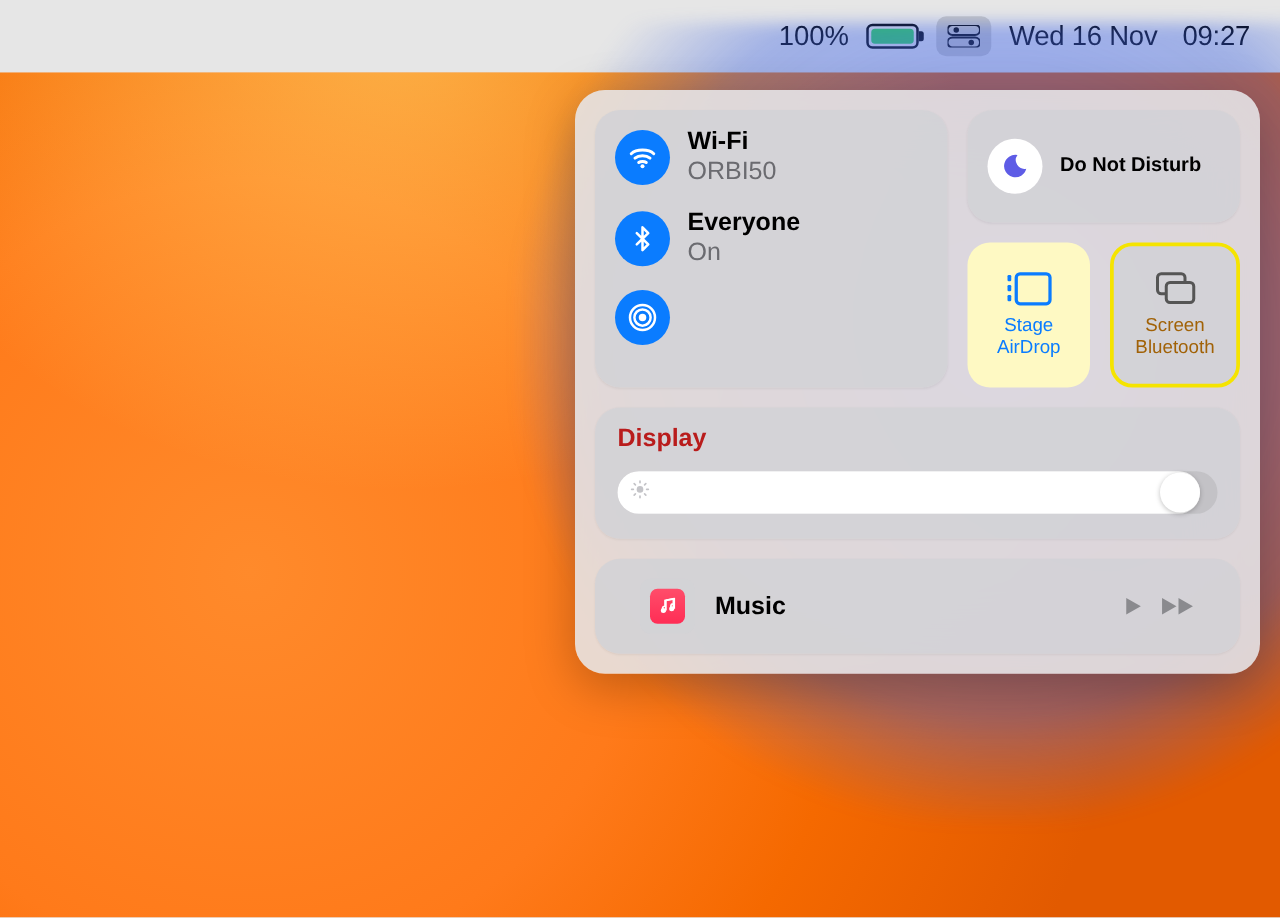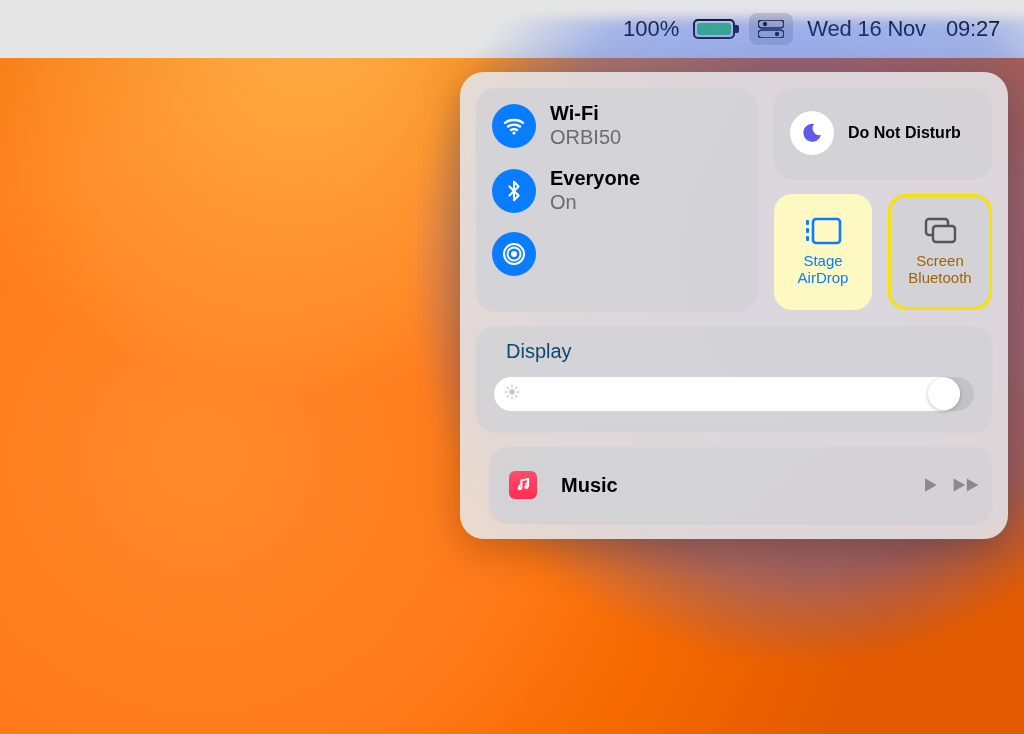--- a/index.html
+++ b/index.html
@@ -149,21 +149,21 @@
   .stage-label { color: #0a7cff; font-size: 15px; font-weight: 500; text-align: center; line-height: 1.15; }
   .mirror-tile {
     background: rgba(210,210,214,0.85);
     border: 3px solid #f5e400;
   }
   .mirror-label { color: #a16207; font-size: 15px; font-weight: 500; text-align: center; line-height: 1.15; }
 
   .slider-tile {
     padding: 14px 18px 20px;
   }
-  .slider-title { font-weight: 400; font-size: 20px; color: #0c4a6e; margin-bottom: 14px; margin-left: 12px; }
+  .slider-title { font-weight: 700; font-size: 20px; color: #b91c1c; margin-bottom: 14px; }
   .slider-track {
     position: relative;
     height: 34px;
     border-radius: 17px;
     background: rgba(190,190,194,0.8);
   }
   .slider-fill {
     position: absolute;
     left: 0; top: 0; bottom: 0;
     background: #fff;
@@ -188,25 +188,24 @@
   .sound-row .slider-track { flex: 1; }
   .airplay-btn {
     width: 40px; height: 40px;
     border-radius: 50%;
     background: #c0c0c4;
     display: flex; align-items: center; justify-content: center;
     flex-shrink: 0;
   }
 
   .music-tile {
-    padding: 16px 12px;
+    padding: 16px 36px;
     display: flex;
     align-items: center;
     gap: 16px;
-    margin-left: 13px;
   }
   .music-art {
     width: 44px; height: 44px;
     border-radius: 8px;
     background: #d3d3d6;
     display: flex; align-items: center; justify-content: center;
   }
   .music-art-inner {
     width: 28px; height: 28px;
     border-radius: 6px;

